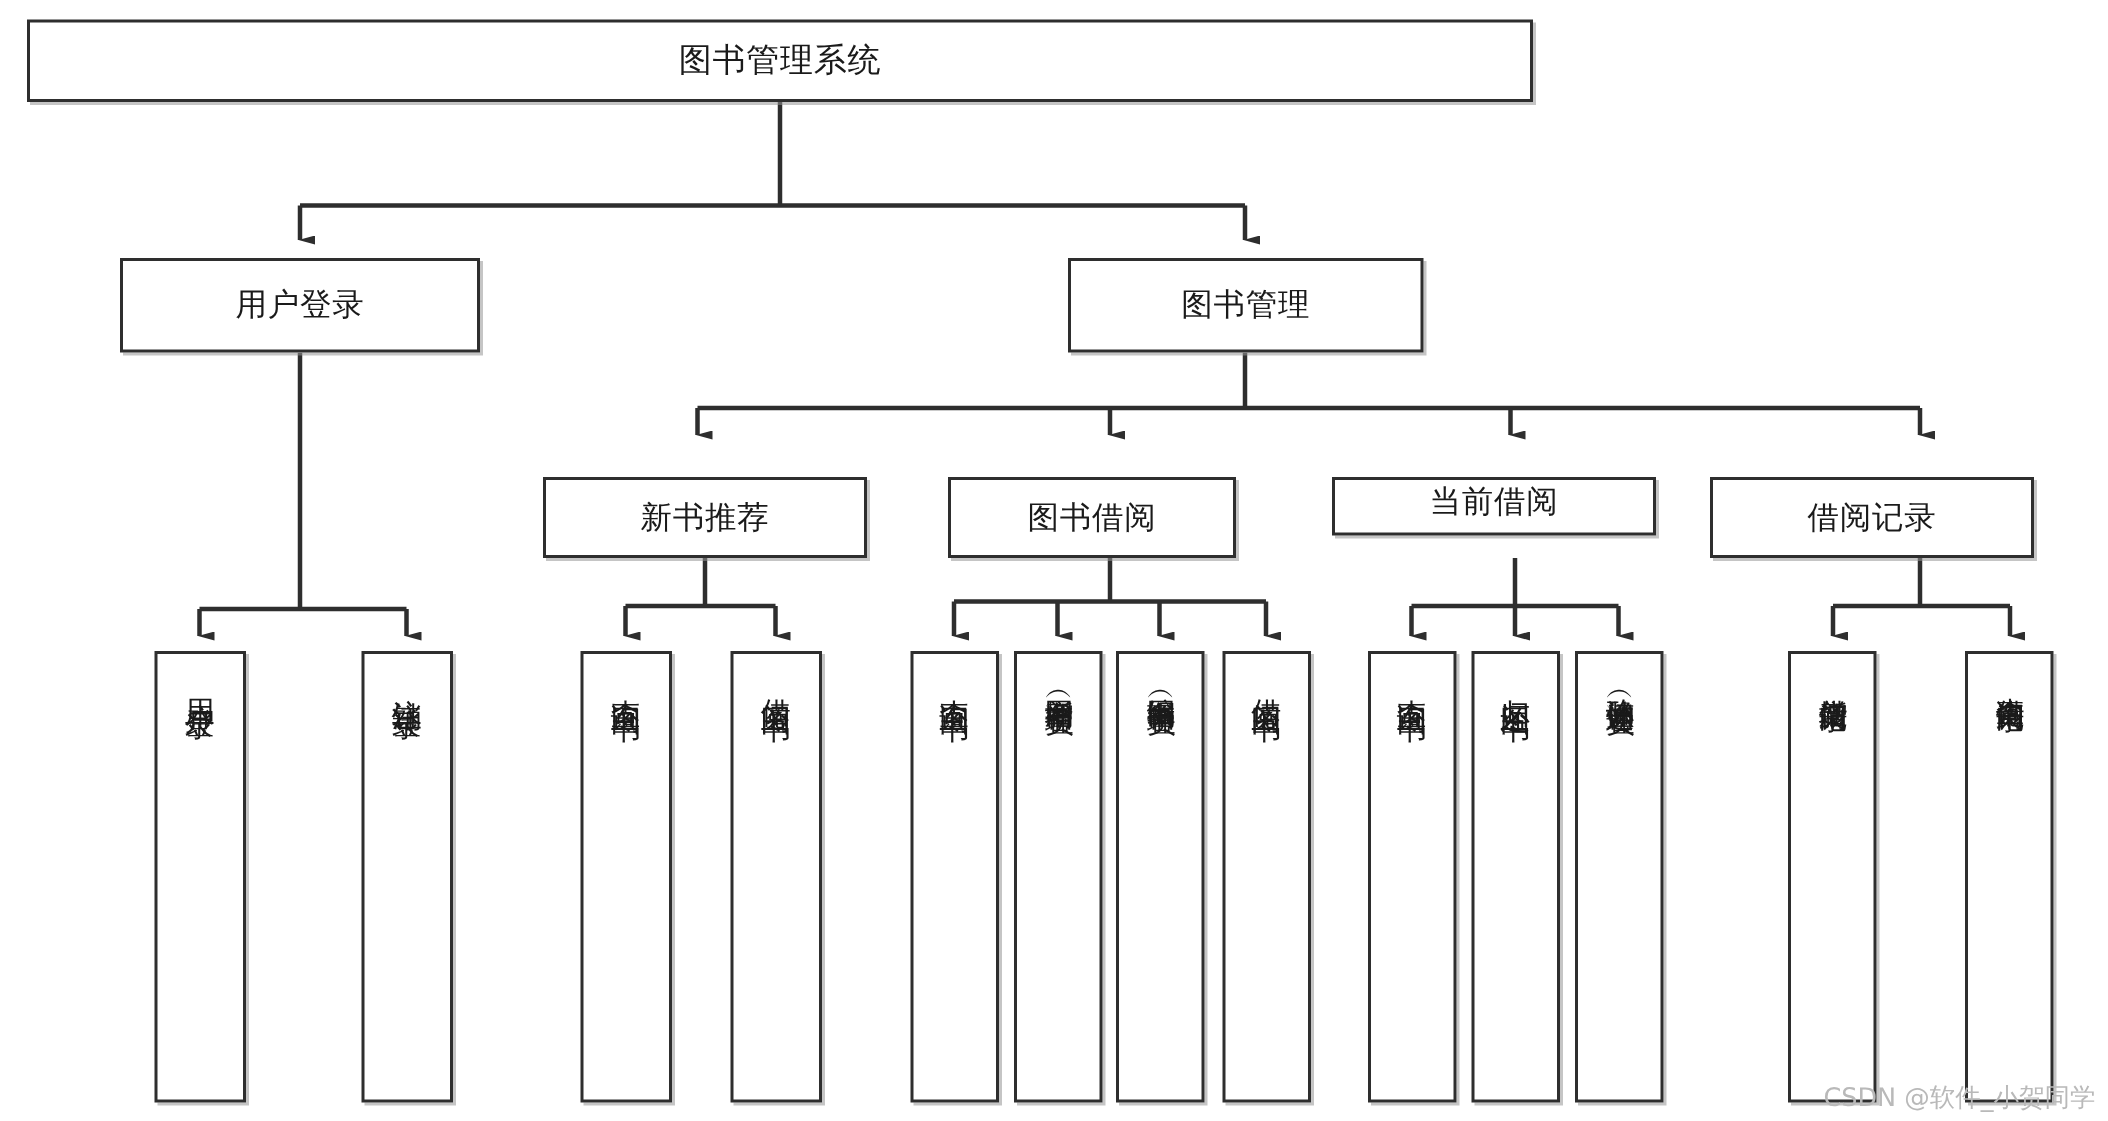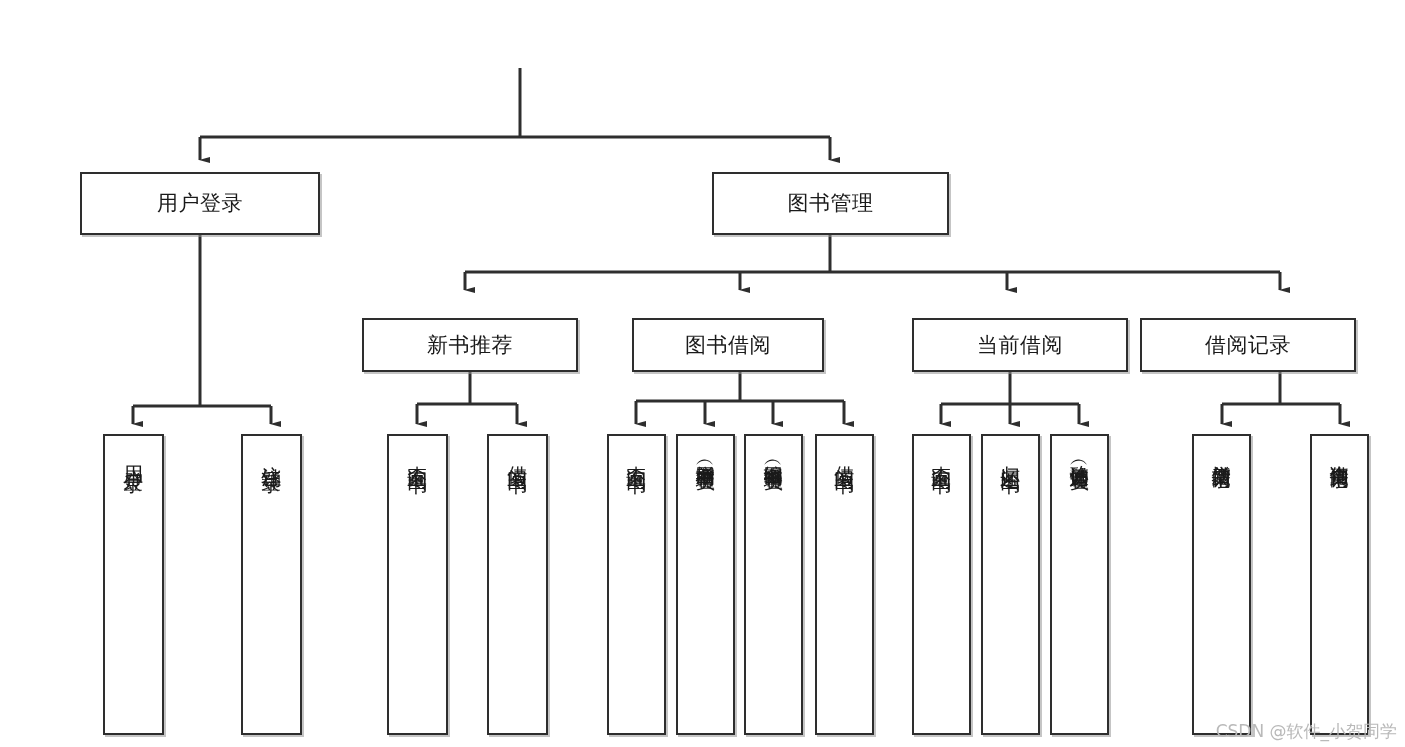--- a/index.html
+++ b/index.html
@@ -133,35 +133,38 @@
       <path d="M 1079 404 L 1079 424" marker-end="url(#arrowhead)"></path>
     </g>
     <g stroke="#2e2e2e" stroke-width="3" fill="none">
       <path d="M 1280 372 L 1280 404"></path>
       <path d="M 1222 404 L 1340 404"></path>
       <path d="M 1222 404 L 1222 424" marker-end="url(#arrowhead)"></path>
       <path d="M 1340 404 L 1340 424" marker-end="url(#arrowhead)"></path>
     </g>
   </svg>
 
+  <div class="node root horiz" style="left:18px; top:13px; width:1004px; height:55px;">
+    <span class="node-label">图书管理系统</span>
+  </div>
 
   <div class="node horiz" style="left:80px; top:172px; width:240px; height:63px;">
     <span class="node-label">用户登录</span>
   </div>
   <div class="node horiz" style="left:712px; top:172px; width:237px; height:63px;">
     <span class="node-label">图书管理</span>
   </div>
 
   <div class="node horiz" style="left:362px; top:318px; width:216px; height:54px;">
     <span class="node-label">新书推荐</span>
   </div>
   <div class="node horiz" style="left:632px; top:318px; width:192px; height:54px;">
     <span class="node-label">图书借阅</span>
   </div>
-  <div class="node horiz" style="left:912px; top:318px; width:216px; height:54px;">
+  <div class="node horiz" style="left:888px; top:318px; width:216px; height:39px;font-family:Liberation Mono, monospace;">
     <span class="node-label">当前借阅</span>
   </div>
   <div class="node horiz" style="left:1140px; top:318px; width:216px; height:54px;">
     <span class="node-label">借阅记录</span>
   </div>
 
   <div class="node vert" style="left:103px; top:434px; width:61px; height:301px;">
     <span class="node-label">用户登录</span>
   </div>
   <div class="node vert" style="left:241px; top:434px; width:61px; height:301px;">

